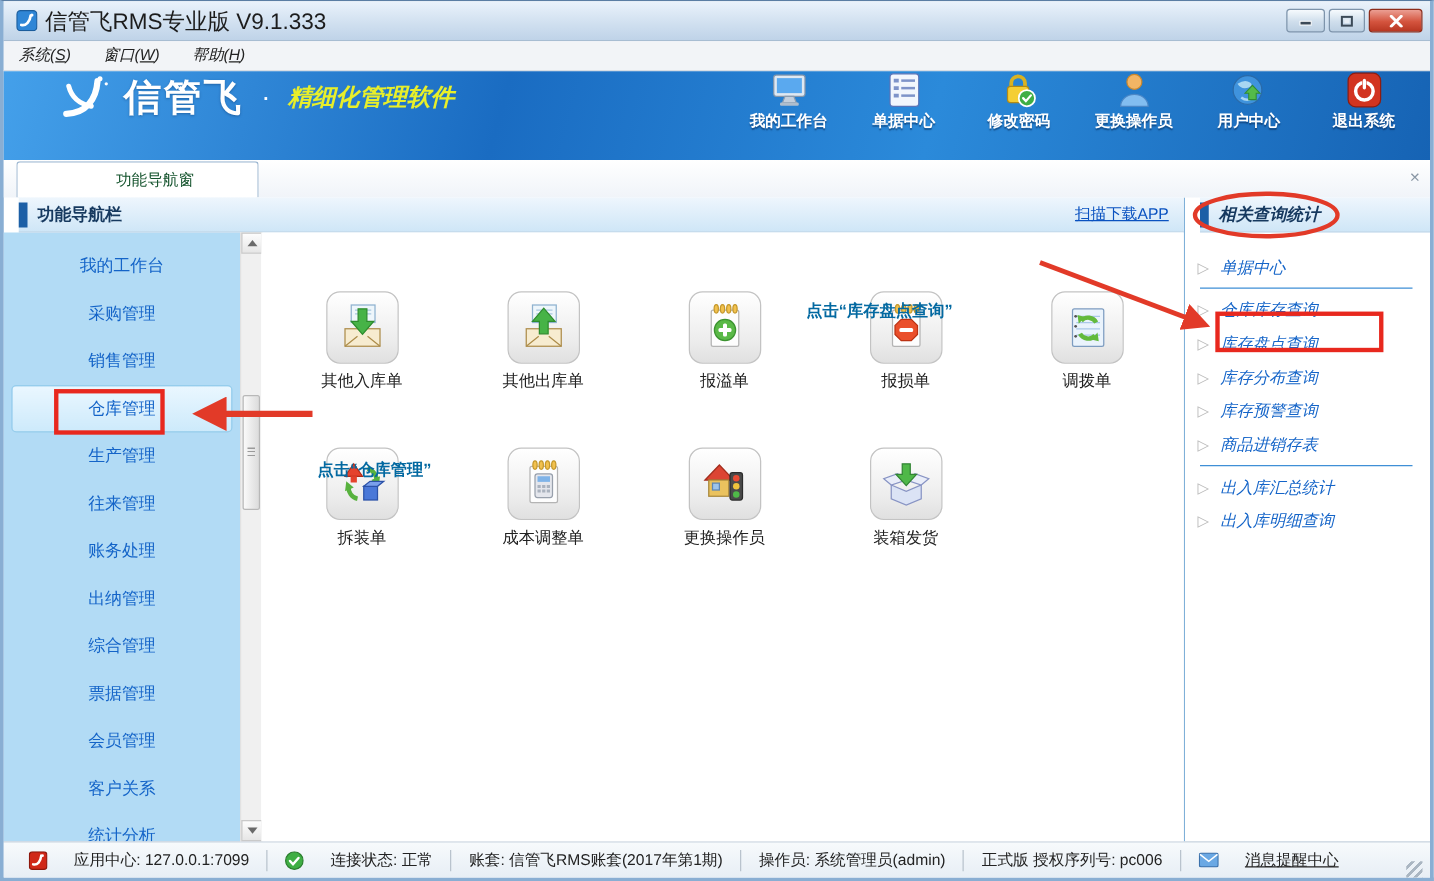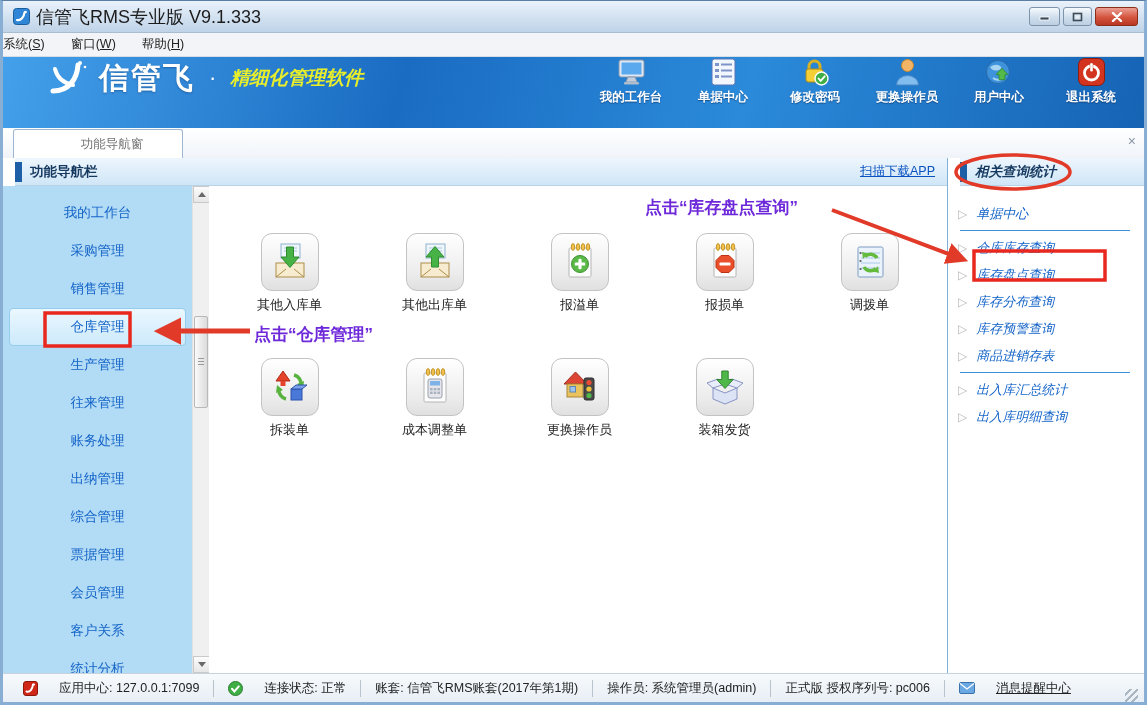--- a/index.html
+++ b/index.html
@@ -15,42 +15,42 @@
   .titlebar .app-ico { width:17px; height:17px; margin-right:6px; flex:none; }
   .titlebar .ttl { font-size:18px; color:#1c1c1c; flex:1; }
   .winbtns { display:flex; gap:3px; align-items:center; }
   .winbtn { height:19px; border:1px solid #7e94ab; border-radius:3px;
             background:linear-gradient(#f6fafd,#cfdeec 55%,#bccfe2); display:flex; align-items:center; justify-content:center; }
   .winbtn.min{ width:31px; } .winbtn.max{ width:29px; }
   .winbtn.close{ width:43px; background:linear-gradient(#eb9f93,#d4543e 55%,#b83722); border-color:#8e2c1a; }
 
   
   .menubar { height:24px; background:#f2f4f7; border-bottom:1px solid #d7dde4;
-             display:flex; align-items:center; gap:26px; font-size:12.5px; color:#222; }
+             display:flex; align-items:center; padding-left:12px; gap:26px; font-size:12.5px; color:#222;font-style:italic; }
   .menu-item { cursor:default; }
   .menu-item .k { text-decoration:underline; }
 
   
   .bluehdr { height:71px; background:linear-gradient(105deg,#44a0ea 0%,#1a6cc2 35%,#2b8ada 65%,#1663b4 100%);
              display:flex; align-items:flex-start; padding:0 14px 0 40px; }
   .brand { display:flex; align-items:center; gap:10px; }
   .brand svg { width:46px; height:42px; }
   .brand-name { color:#fff; font-size:30px; font-weight:bold; letter-spacing:2px; text-shadow:0 1px 2px rgba(0,40,90,.4); }
   .brand-sep { color:#fff; font-size:22px; margin:0 4px; }
   .brand-tag { color:#e8ef2a; font-size:19px; font-weight:bold; font-style:italic; }
   .hdr-toolbar { margin-left:auto; display:flex; align-items:flex-end; gap:14px; }
   .hdr-tool { width:78px; display:flex; flex-direction:column; align-items:center; gap:2px; cursor:pointer; }
   .hdr-tool svg { width:31px; height:30px; }
   .hdr-tool .lbl { color:#fff; font-size:12.5px; font-weight:bold; white-space:nowrap; text-shadow:0 1px 1px rgba(0,30,70,.5); }
 
   
   .tabbar { height:30px; background:linear-gradient(#ffffff,#f0f4f9); position:relative; display:flex; align-items:flex-end; }
-  .tab { margin-left:10px; width:170px; height:29px; background:#fff; border:1px solid #9db7d1; border-bottom:none;
+  .tab { margin-left:10px; width:194px; height:29px; background:#fff; border:1px solid #9db7d1; border-bottom:none;
          border-radius:3px 3px 0 0; display:flex; align-items:center; justify-content:center;
-         font-size:12.5px; color:#737373;padding-left:28px; }
+         font-size:12.5px; color:#14532d;padding-left:28px; }
   .tab-close { position:absolute; right:8px; top:6px; font-size:14px; color:#8a97a5; cursor:pointer; line-height:1; }
 
   
   .content { flex:1; display:flex; min-height:0; }
   .left-col { width:945px; display:flex; flex-direction:column; border-right:1px solid #7fb0d8; }
   .right-col { flex:1; display:flex; flex-direction:column; background:#fff;font-style:italic; }
 
   .strip { height:28px; background:linear-gradient(#eef6fd,#cfe6f7); border-bottom:1px solid #b8d2e8;
            display:flex; align-items:center; position:relative;margin-left:12px; }
   .strip .accent { width:7px; height:20px; background:#1c5fa6; margin:0 8px 0 0; }
@@ -97,21 +97,21 @@
   .statusbar { height:29px; background:linear-gradient(#f7fafc,#e7eef5); border-top:1px solid #c6d2de;
                display:flex; align-items:center; font-size:12.5px; color:#222; padding:0 6px; }
   .seg { display:flex; align-items:center; gap:21px; padding:0 14px; white-space:nowrap; }
   .seg + .seg { border-left:1px solid #b9c3cd; }
   .seg .u { text-decoration:underline; }
   .grip { margin-left:auto; width:13px; height:13px;
           background:repeating-linear-gradient(135deg,transparent 0 3px,#aab6c2 3px 5px); align-self:flex-end; }
 
   
   .annot-overlay { position:absolute; inset:0; pointer-events:none; z-index:40; }
-  .annot-text { position:absolute; color:#6d28d9; font-size:17px; font-weight:bold; z-index:41; pointer-events:none; white-space:nowrap; }
+  .annot-text { position:absolute; color:#0369a1; font-size:13px; font-weight:bold; z-index:41; pointer-events:none; white-space:nowrap;margin-top:44px; }
 </style>
 </head>
 <body>
 
 <div class="window">
 
   <div class="titlebar">
     <svg class="app-ico" viewBox="0 0 17 17">
       <rect x="0.5" y="0.5" width="16" height="16" rx="3" fill="#2f86d6" stroke="#1c5d9c"></rect>
       <path d="M4 12 C8 13 11 9 11.5 4.5" fill="none" stroke="#fff" stroke-width="2.2" stroke-linecap="round"></path>

